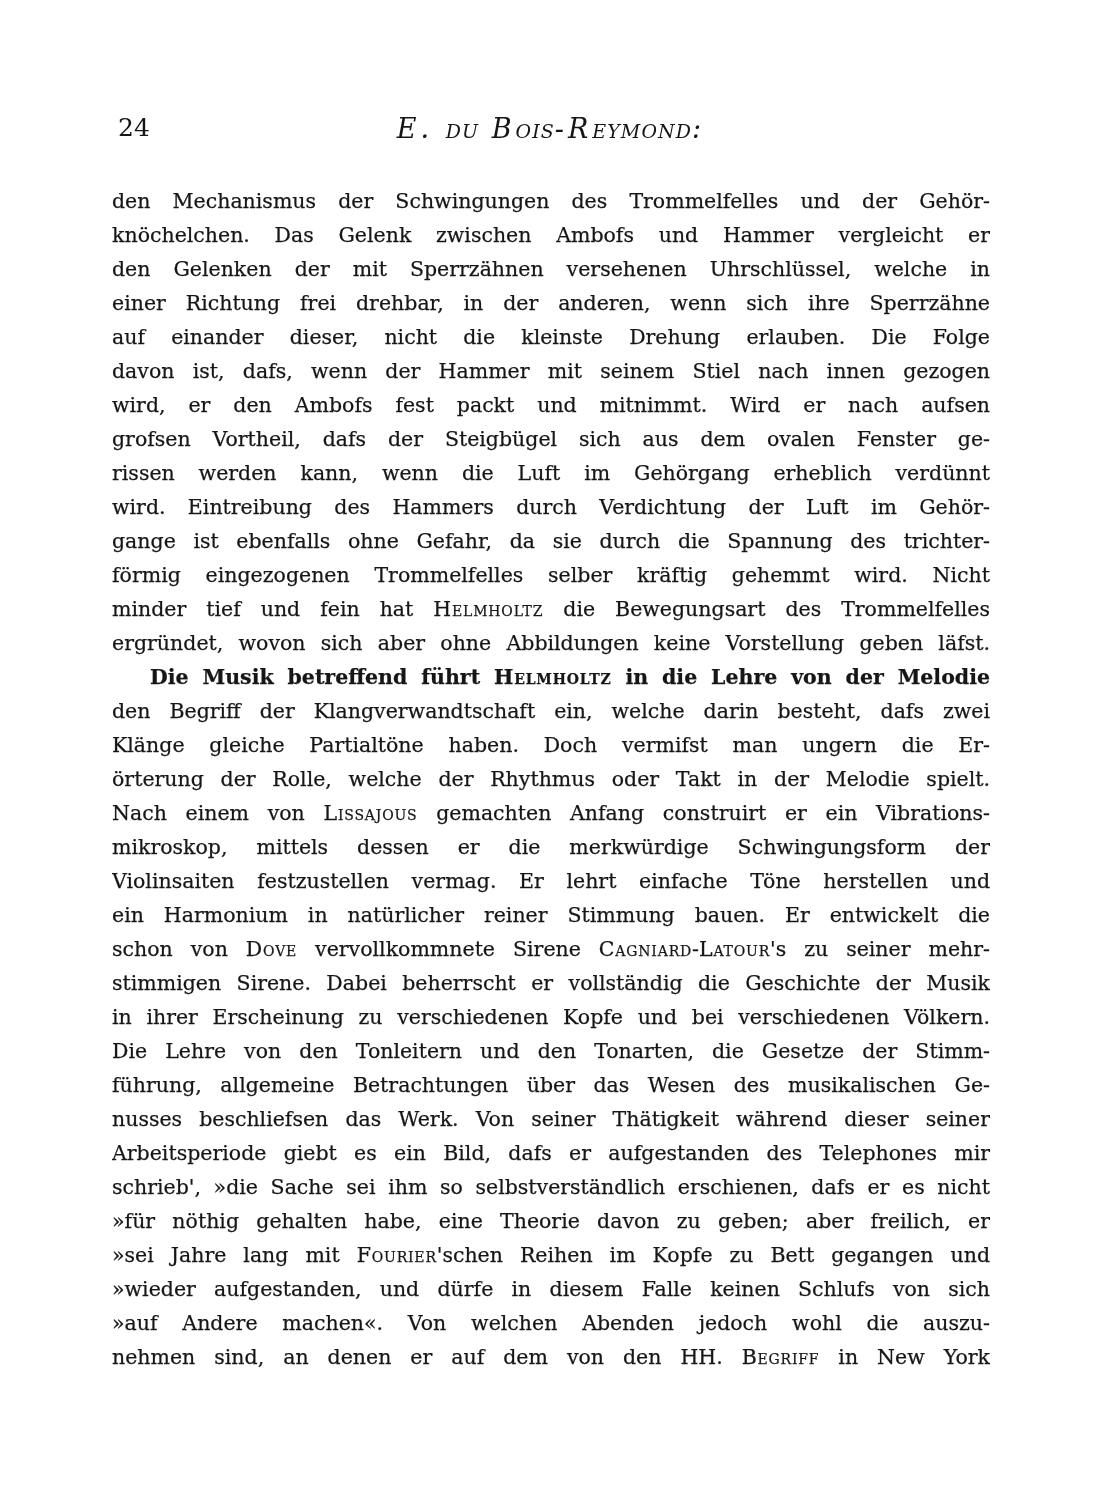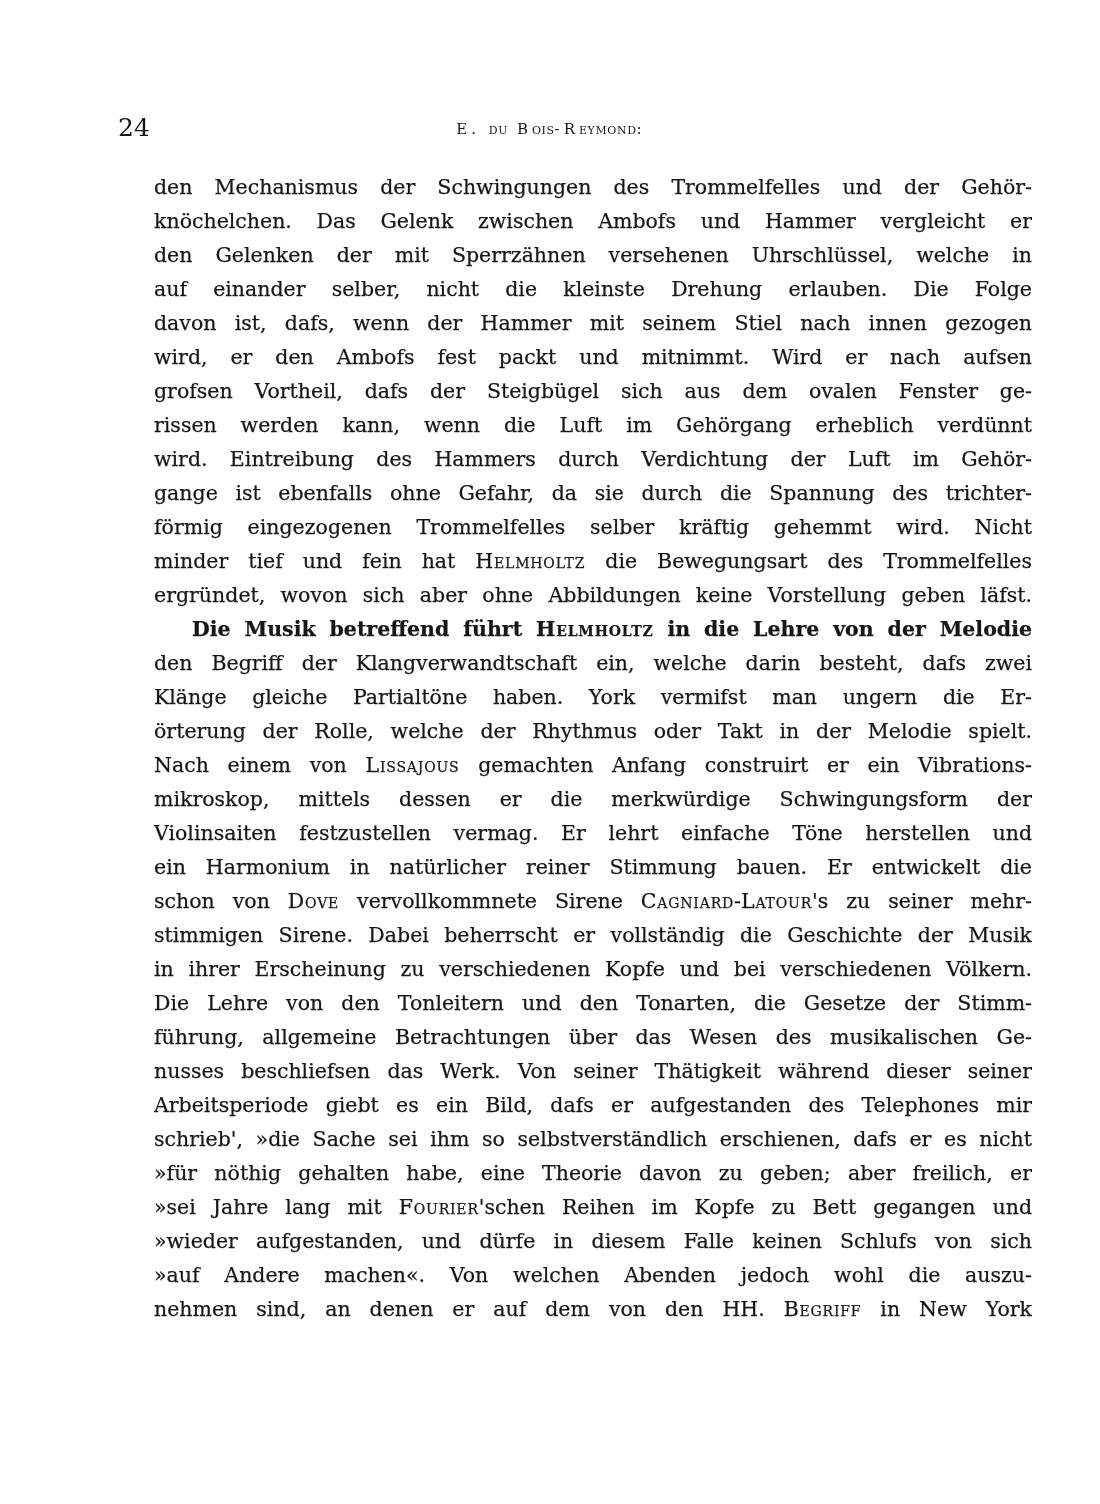--- a/index.html
+++ b/index.html
@@ -33,35 +33,35 @@
     top: 0;
     font-size: 25px;
     line-height: 32px;
   }
   .runhead {
     position: absolute;
     left: 0;
     right: 0;
     top: 1px;
     text-align: center;
-    font-size: 15px;
+    font-size: 27px;
     line-height: 32px;
     letter-spacing: 4px;
     white-space: nowrap;
+    font-style: italic;
   }
   .sc {
     font-variant: small-caps;
     letter-spacing: 0.04em;
   }
   .text-block {
     position: absolute;
     left: 112px;
-    top: 170px;
+    top: 184px;
     width: 878px;
-    margin-left: 42px;
   }
   .line {
     font-size: 20.5px;
     line-height: 34px;
     height: 34px;
     overflow: hidden;
     text-align: justify;
     text-align-last: justify;
     -webkit-text-stroke: 0.25px #1a1a1a;
   }
@@ -75,33 +75,34 @@
 
 <div class="page">
   <div class="header">
     <span class="pagenum">24</span>
     <span class="runhead">E. <span class="sc">du</span> B<span class="sc">ois</span>-R<span class="sc">eymond</span>:</span>
   </div>
   <div class="text-block" id="text-lines">
       <div class="line">den Mechanismus der Schwingungen des Trommelfelles und der Gehör-</div>
       <div class="line">knöchelchen.  Das Gelenk zwischen Ambofs und Hammer vergleicht er</div>
       <div class="line">den Gelenken der mit Sperrzähnen versehenen Uhrschlüssel, welche in</div>
-      <div class="line">auf einander selber, nicht die kleinste Drehung erlauben.  Die Folge</div>
+      <div class="line">einer Richtung frei drehbar, in der anderen, wenn sich ihre Sperrzähne</div>
+      <div class="line">auf einander dieser, nicht die kleinste Drehung erlauben.  Die Folge</div>
       <div class="line">davon ist, dafs, wenn der Hammer mit seinem Stiel nach innen gezogen</div>
       <div class="line">wird, er den Ambofs fest packt und mitnimmt.  Wird er nach aufsen</div>
       <div class="line">grofsen Vortheil, dafs der Steigbügel sich aus dem ovalen Fenster ge-</div>
       <div class="line">rissen werden kann, wenn die Luft im Gehörgang erheblich verdünnt</div>
       <div class="line">wird.  Eintreibung des Hammers durch Verdichtung der Luft im Gehör-</div>
       <div class="line">gange ist ebenfalls ohne Gefahr, da sie durch die Spannung des trichter-</div>
       <div class="line">förmig eingezogenen Trommelfelles selber kräftig gehemmt wird.  Nicht</div>
       <div class="line">minder tief und fein hat <span class="sc">Helmholtz</span> die Bewegungsart des Trommelfelles</div>
       <div class="line">ergründet, wovon sich aber ohne Abbildungen keine Vorstellung geben läfst.</div>
       <div class="line indent">Die Musik betreffend führt <span class="sc">Helmholtz</span> in die Lehre von der Melodie</div>
       <div class="line">den Begriff der Klangverwandtschaft ein, welche darin besteht, dafs zwei</div>
-      <div class="line">Klänge gleiche Partialtöne haben.  York vermifst man ungern die Er-</div>
+      <div class="line">Klänge gleiche Partialtöne haben.  Doch vermifst man ungern die Er-</div>
       <div class="line">örterung der Rolle, welche der Rhythmus oder Takt in der Melodie spielt.</div>
       <div class="line">Nach einem von <span class="sc">Lissajous</span> gemachten Anfang construirt er ein Vibrations-</div>
       <div class="line">mikroskop, mittels dessen er die merkwürdige Schwingungsform der</div>
       <div class="line">Violinsaiten festzustellen vermag.  Er lehrt einfache Töne herstellen und</div>
       <div class="line">ein Harmonium in natürlicher reiner Stimmung bauen.  Er entwickelt die</div>
       <div class="line">schon von <span class="sc">Dove</span> vervollkommnete Sirene <span class="sc">Cagniard</span>-<span class="sc">Latour</span>'s zu seiner mehr-</div>
       <div class="line">stimmigen Sirene.  Dabei beherrscht er vollständig die Geschichte der Musik</div>
       <div class="line">in ihrer Erscheinung zu verschiedenen Kopfe und bei verschiedenen Völkern.</div>
       <div class="line">Die Lehre von den Tonleitern und den Tonarten, die Gesetze der Stimm-</div>
       <div class="line">führung, allgemeine Betrachtungen über das Wesen des musikalischen Ge-</div>

